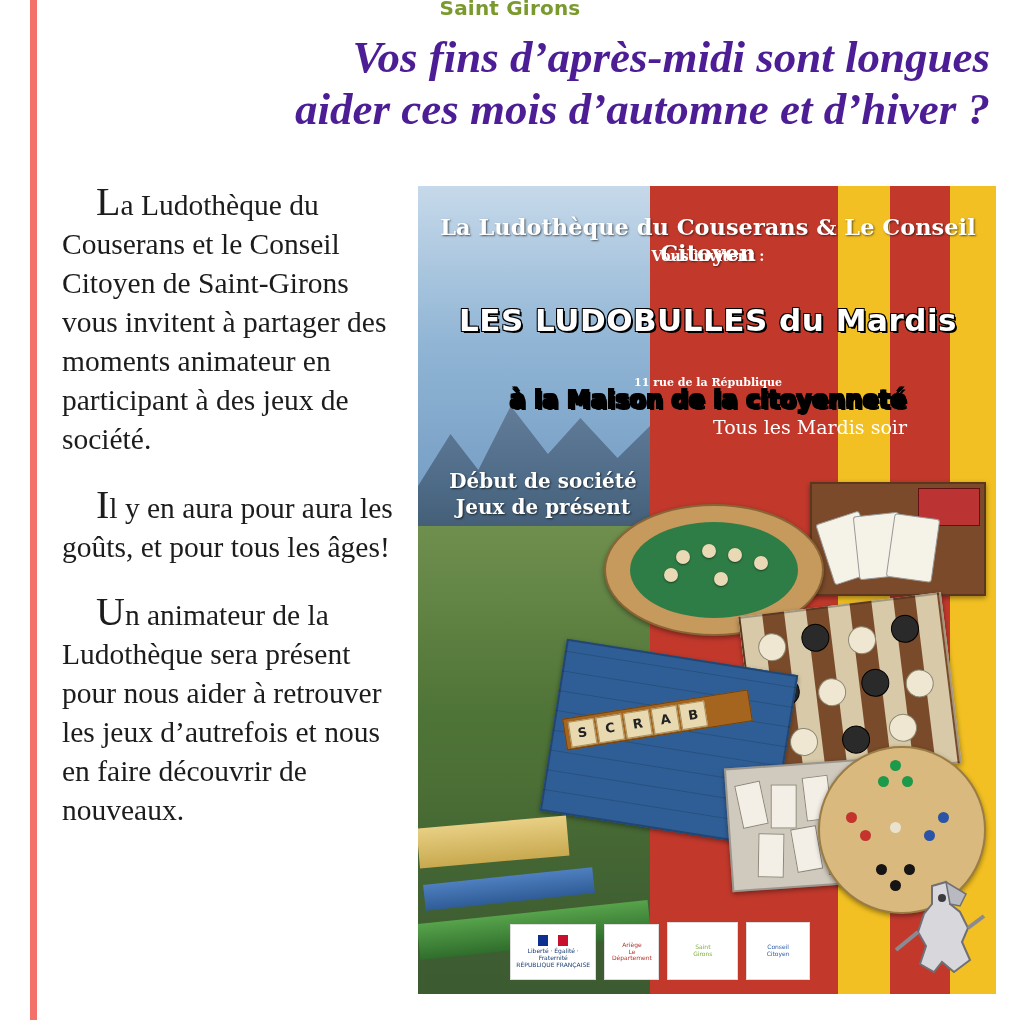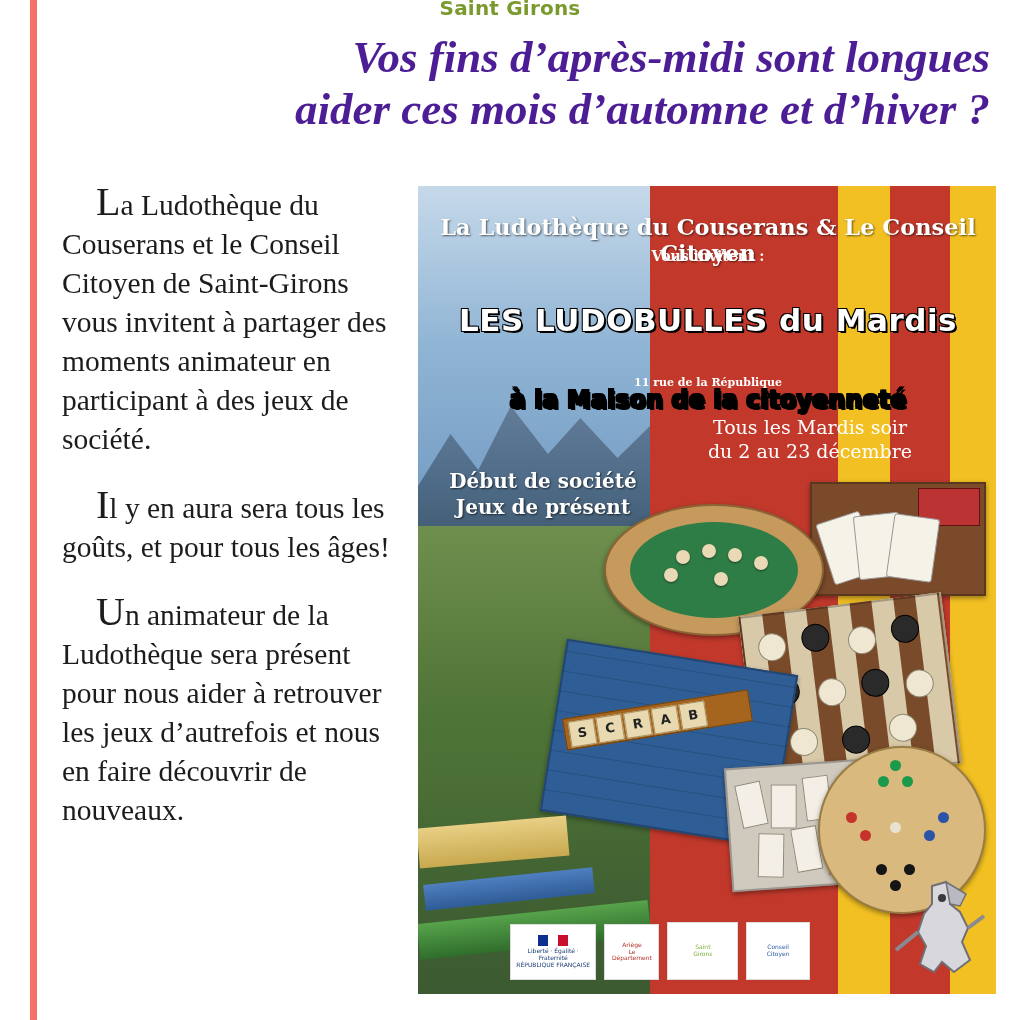--- a/index.html
+++ b/index.html
@@ -297,21 +297,21 @@
 
   <div class="kicker">Saint Girons</div>
 
   <div class="headline">
     <div>Vos fins d’après-midi sont longues</div>
     <div>aider ces mois d’automne et d’hiver ?</div>
   </div>
 
   <div class="bodycol">
     <p class="para"><span class="dropcap">L</span><span>a Ludothèque du Couserans et le Conseil Citoyen de Saint-Girons vous invitent à partager des moments animateur en participant à des jeux de société.</span></p>
-    <p class="para"><span class="dropcap">I</span><span>l y en aura sera tous les goûts, et pour tous les âges!</span></p>
+    <p class="para"><span class="dropcap">I</span><span>l y en aura pour aura les goûts, et pour tous les âges!</span></p>
     <p class="para"><span class="dropcap">U</span><span>n animateur de la Ludothèque sera présent pour nous aider à retrouver les jeux d’autrefois et nous en faire découvrir de nouveaux.</span></p>
   </div>
 
   <div class="poster">
 
     <div class="band band-photo"></div>
     <div class="band band-red1"></div>
     <div class="band band-yellow"></div>
     <div class="band band-red2"></div>
     <div class="band band-yellow2"></div>
@@ -399,21 +399,20 @@
     <div class="g-greenbar"></div>
 
     <div class="p-title">La Ludothèque du Couserans &amp; Le Conseil Citoyen</div>
     <div class="p-sub">Vous invitent :</div>
     <div class="p-main">LES LUDOBULLES du Mardis</div>
     <div class="p-main2">à la Maison de la citoyenneté</div>
     <div class="p-addr">11 rue de la République</div>
 
     <div class="p-when">
       <div>Tous les Mardis soir</div>
-      <div>du 2 au 23 décembre</div>
     </div>
 
     <div class="p-left-note">
       <div>Début de société</div>
       <div>Jeux de présent</div>
     </div>
 
     <div class="logos">
       <div class="logo logo-rf">
         <span class="flag">

